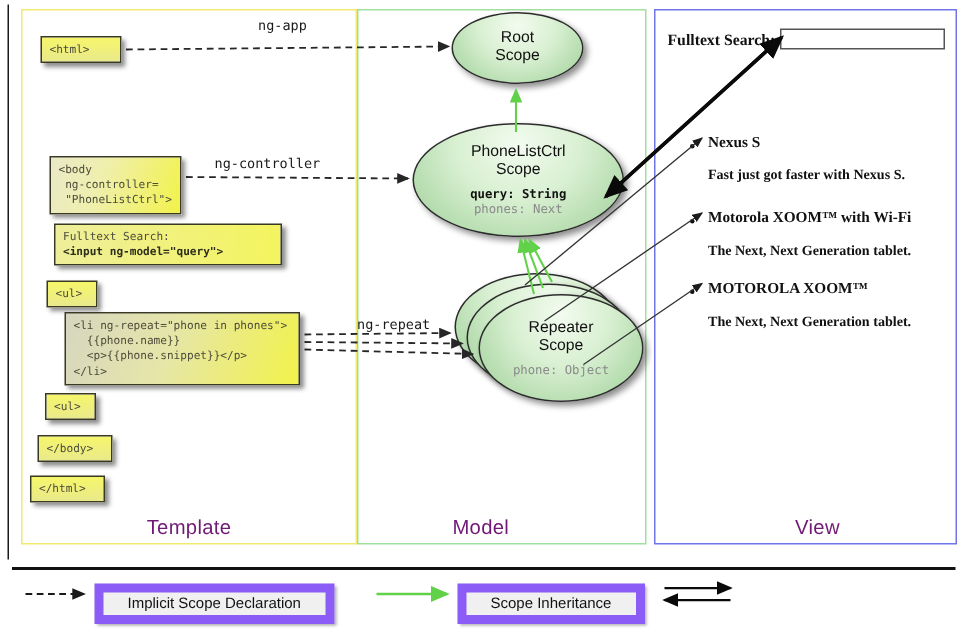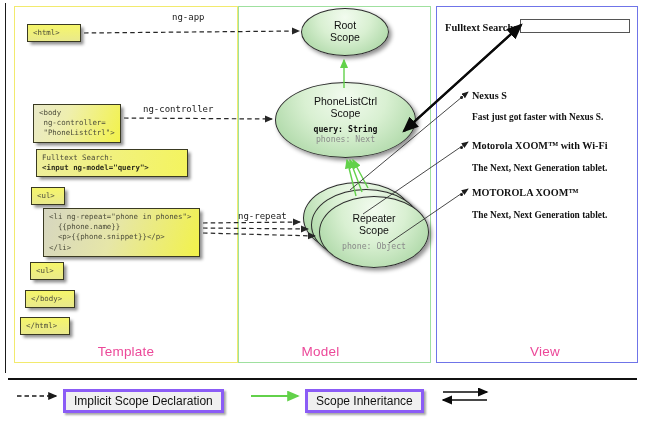--- a/index.html
+++ b/index.html
@@ -7,21 +7,21 @@
        font-family:"Liberation Sans","DejaVu Sans",sans-serif;}
   #root{position:relative;width:645px;height:425px;}
 
   
   .panel{position:absolute;background:#ffffff;box-sizing:border-box;}
   #panel-template{left:14px;top:6px;width:224px;height:357px;border:1.5px solid #f2ea6e;}
   #panel-model{left:238px;top:6px;width:193px;height:357px;border:1.5px solid #9fe09f;}
   #panel-view{left:436px;top:6px;width:202px;height:357px;border:1.5px solid #6f74e8;}
 
   .panel-label{position:absolute;width:100%;text-align:center;
-      font-size:13.5px;color:#ec4899;letter-spacing:.2px;}
+      font-size:13.5px;color:#701a75;letter-spacing:.2px;}
   #lbl-template{left:14px;top:344px;width:224px;}
   #lbl-model{left:238px;top:344px;width:165px;}
   #lbl-view{left:436px;top:344px;width:202px;padding-left:8px;}
 
   
   #left-rule{position:absolute;left:5px;top:3px;width:1px;height:370px;background:#1a1a1a;}
 
   
   .codebox{position:absolute;box-sizing:border-box;
      border:1px solid #3a3a22;
@@ -77,22 +77,22 @@
   #view-search-input{position:absolute;left:84px;top:13px;width:110px;height:14px;
       border:1px solid #555;background:#fff;box-sizing:border-box;}
   .v-item{position:absolute;font-family:"Liberation Serif","DejaVu Serif",serif;
       font-size:10.2px;color:#111;font-weight:600;white-space:nowrap;text-align:center;}
   .v-bullet{position:absolute;width:3px;height:3px;border-radius:50%;background:#111;}
   .v-snip{position:absolute;font-family:"Liberation Serif","DejaVu Serif",serif;
       font-size:9.4px;color:#111;font-weight:600;white-space:nowrap;}
 
   
   #legend-rule{position:absolute;left:8px;top:378px;width:629px;height:2px;background:#111;}
-  .lg-box{position:absolute;box-sizing:border-box;border:3px solid #8b5cf6;
-     background:#f0f0f0;font-size:12px;color:#111;padding:2px 8px;white-space:nowrap;
+  .lg-box{position:absolute;box-sizing:border-box;border:6px solid #8b5cf6;
+     background:#f0f0f0;font-size:10px;color:#111;padding:2px 16px;white-space:nowrap;
      box-shadow:1.5px 1.5px 2px rgba(0,0,0,.35);}
   #lg1{left:63px;top:389px;}
   #lg2{left:305px;top:389px;}
   #lg3{left:492px;top:389px;}
 
   svg.ov{position:absolute;left:0;top:0;width:645px;height:425px;pointer-events:none;}
   svg.ovb{z-index:5;}
   .dash{stroke:#262626;stroke-width:1.2;stroke-dasharray:4.5 3.2;fill:none;}
   .solid-thin{stroke:#333;stroke-width:.9;fill:none;}
   .solid-thick{stroke:#0a0a0a;stroke-width:2.3;fill:none;}

